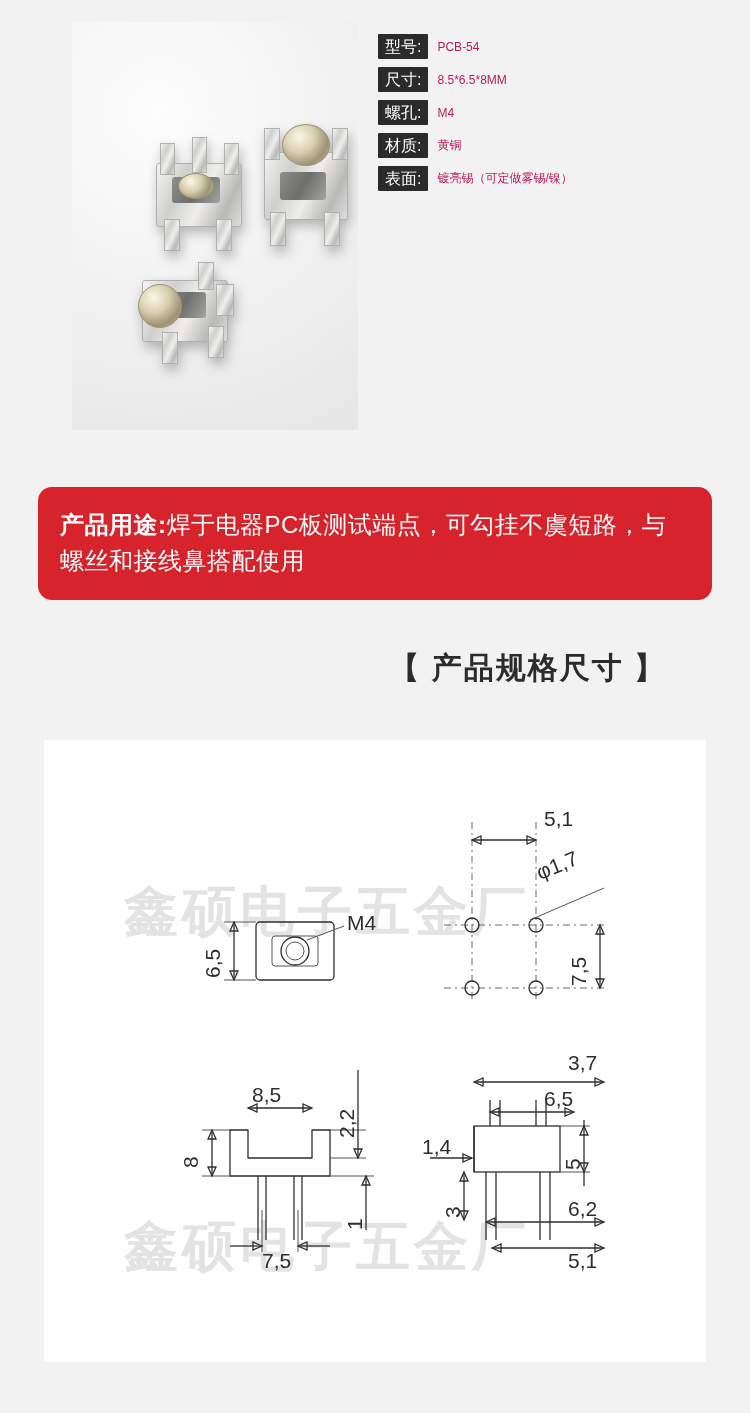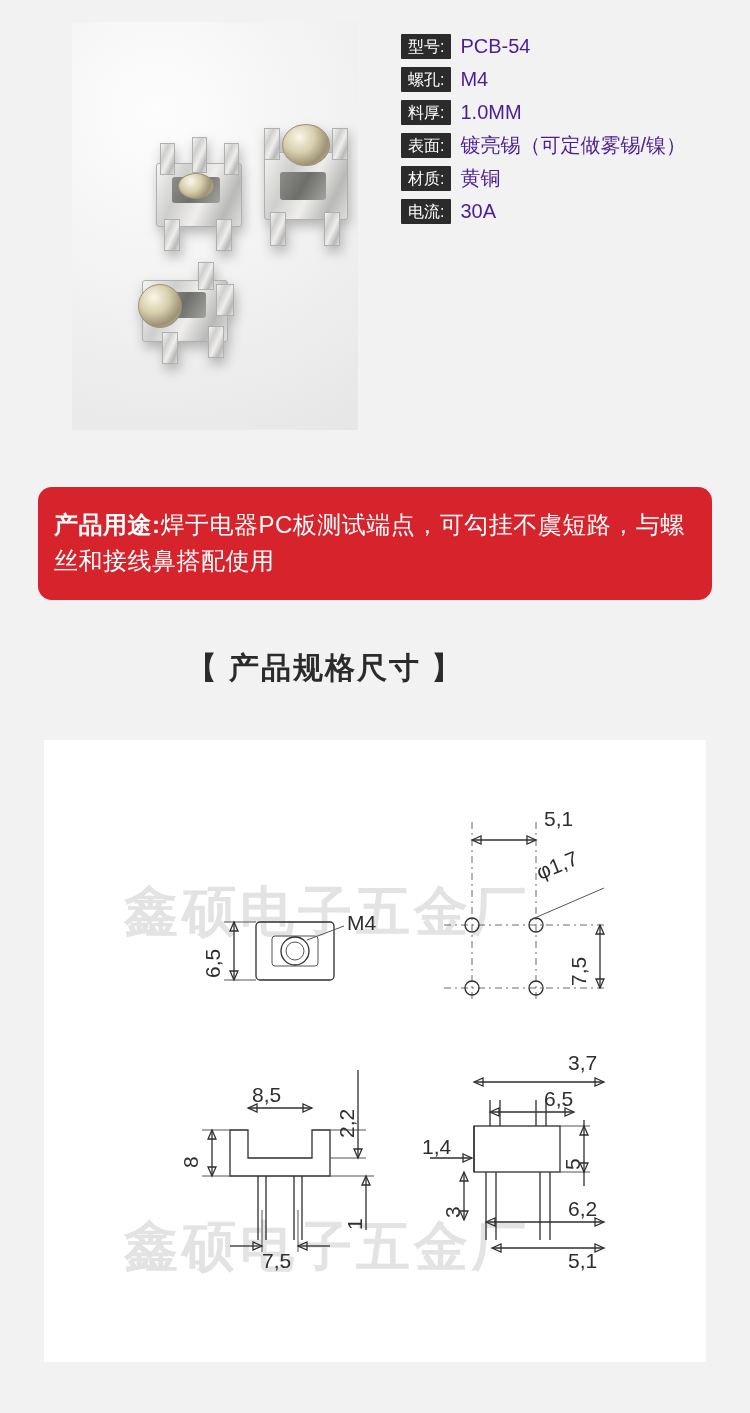--- a/index.html
+++ b/index.html
@@ -69,70 +69,69 @@
     position: absolute;
     left: 378px;
     top: 34px;
     width: 350px;
   }
   .spec-row {
     display: flex;
     align-items: center;
     margin-bottom: 8px;
     height: 25px;
-    margin-left: 23px;
   }
   .spec-key {
     background: #2b2b2b;
     color: #fff;
     font-size: 16px;
     line-height: 25px;
     padding: 0 7px;
     white-space: nowrap;
     border-radius: 1px;
   }
   .spec-val {
-    font-size: 20px;
-    color: #4c1d95;
+    font-size: 12px;
+    color: #be185d;
     margin-left: 9px;
     white-space: nowrap;
   }
 
   
   .usage-banner {
     position: absolute;
     left: 38px;
     top: 487px;
     width: 674px;
     box-sizing: border-box;
     background: #d6232c;
     border-radius: 14px;
-    padding: 20px 26px 22px 16px;
+    padding: 20px 26px 22px 22px;
     color: #fff;
   }
   .usage-text {
     font-size: 24px;
     line-height: 1.48;
     font-weight: bold;
     letter-spacing: 0.5px;
   }
   .usage-text .lead {
     font-weight: bold;
   }
   .usage-text .rest {
     font-weight: normal;
   }
 
   
   .section-title {
     position: absolute;
-    left: 0;
+    left: 16px;
     top: 648px;
     width: 650px;
-    text-align: center;
+    text-align: right;
     font-size: 30px;
     font-weight: bold;
     color: #2b2b2b;
     letter-spacing: 2px;
   }
 
   
   .drawing-panel {
     position: absolute;
     left: 44px;
@@ -220,38 +219,34 @@
         </div>
       </div>
     </div>
 
     <div class="spec-list">
       <div class="spec-row">
         <span class="spec-key">型号:</span>
         <span class="spec-val">PCB-54</span>
       </div>
       <div class="spec-row">
+        <span class="spec-key">尺寸:</span>
+        <span class="spec-val">8.5*6.5*8MM</span>
+      </div>
+      <div class="spec-row">
         <span class="spec-key">螺孔:</span>
         <span class="spec-val">M4</span>
       </div>
       <div class="spec-row">
-        <span class="spec-key">料厚:</span>
-        <span class="spec-val">1.0MM</span>
+        <span class="spec-key">材质:</span>
+        <span class="spec-val">黄铜</span>
       </div>
       <div class="spec-row">
         <span class="spec-key">表面:</span>
         <span class="spec-val">镀亮锡（可定做雾锡/镍）</span>
-      </div>
-      <div class="spec-row">
-        <span class="spec-key">材质:</span>
-        <span class="spec-val">黄铜</span>
-      </div>
-      <div class="spec-row">
-        <span class="spec-key">电流:</span>
-        <span class="spec-val">30A</span>
       </div>
     </div>
   </div>
 
   <div class="usage-banner">
     <div class="usage-text">
       <span class="lead">产品用途:</span><span class="rest">焊于电器PC板测试端点，可勾挂不虞短路，与螺丝和接线鼻搭配使用</span>
     </div>
   </div>
 

